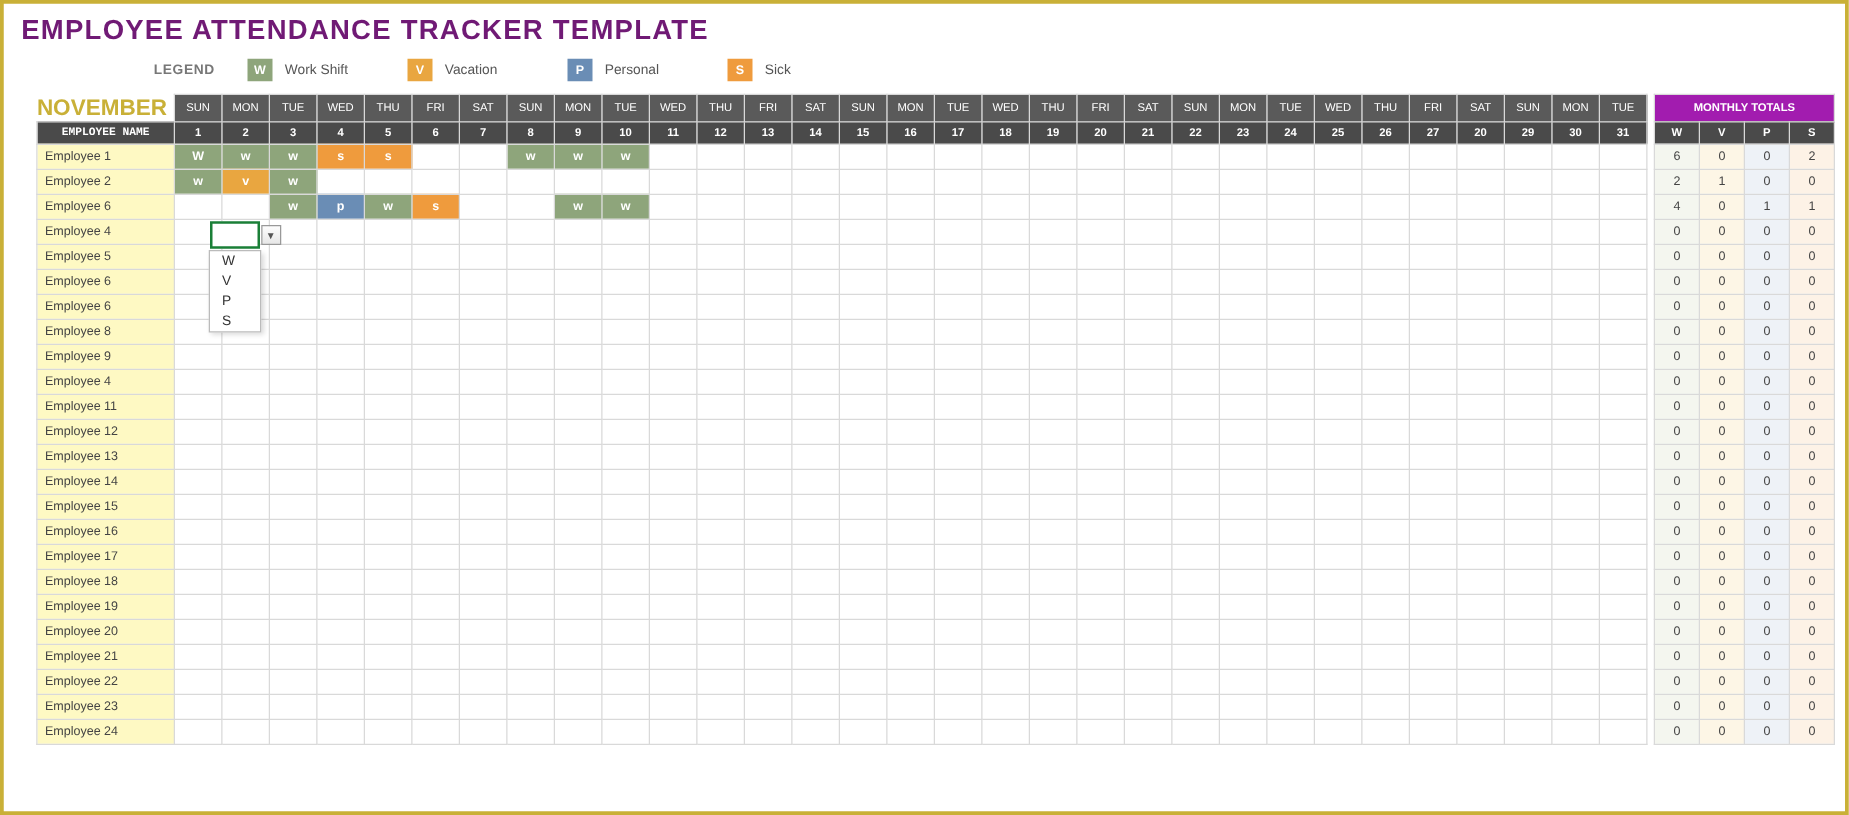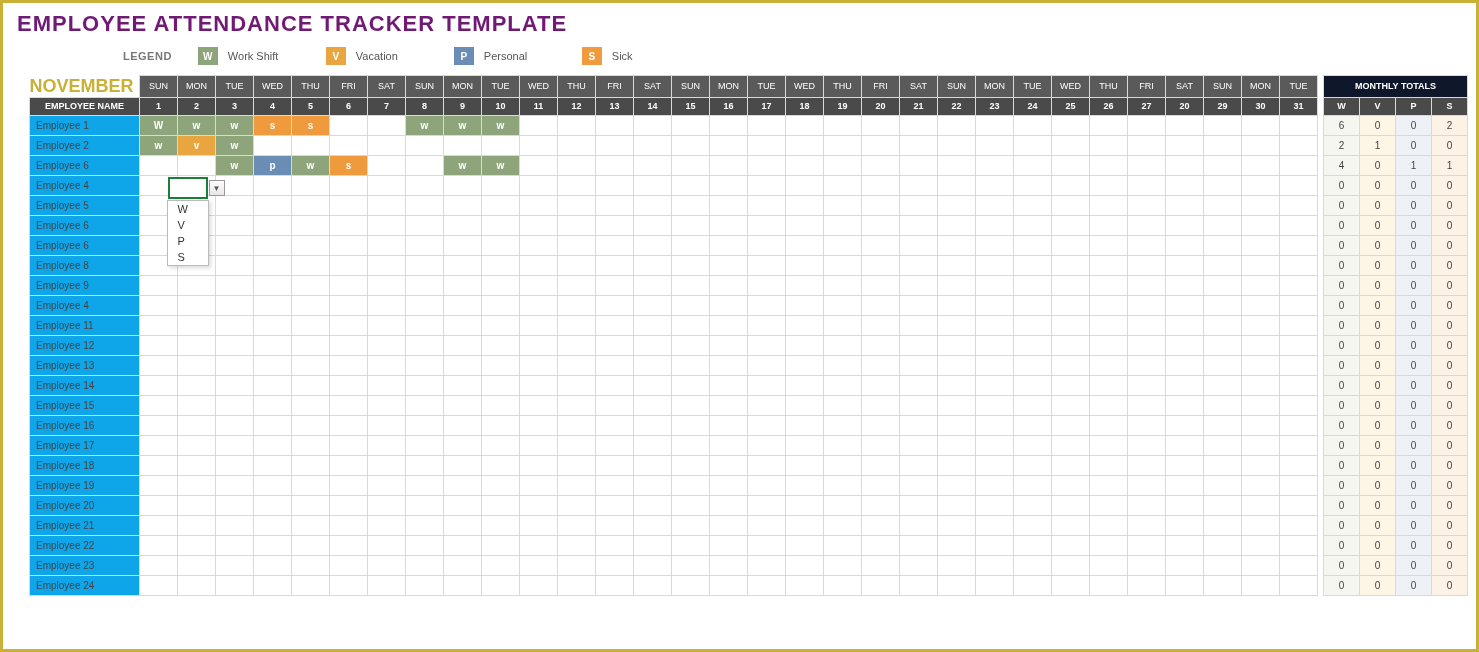--- a/index.html
+++ b/index.html
@@ -40,40 +40,40 @@
   .sw-p { background: #6a8db5; }
   .sw-s { background: #ef9b3d; }
 
   table { border-collapse: collapse; table-layout: fixed; }
   th, td { border: 1px solid #d9d9d9; padding: 0; text-align: center; }
 
   .hdr { background: #5a5a5a; color: #fff; font-size: 9px; font-weight: normal; height: 18px; }
   .hdr2 { background: #4a4a4a; color: #fff; font-size: 9px; font-weight: bold; height: 18px; }
   .emp-hdr { background: #4a4a4a; color: #fff; font-size: 9px; font-weight: bold; }
 
-  .emp-col { width: 110px; text-align: left; padding-left: 6px; font-size: 10px; color: #444; background:#0ea5e9;}
+  .emp-col { width: 110px; text-align: left; padding-left: 6px; font-size: 10px; color: #444; background:#fef9c3;}
   .day-col { width: 38px; }
   .tot-col { width: 36px; }
   .row { height: 20px; }
   .row.even td.tot-cell { background: #fff; }
   .row.odd td.tot-cell  { background: #fff; }
 
   td.cell { font-size: 10px; color: #fff; font-weight: bold; }
   td.cell.W { background: #8ea57b; }
   td.cell.V { background: #e9a640; }
   td.cell.P { background: #6a8db5; }
   td.cell.S { background: #ef9b3d; }
 
   td.tot-cell { font-size: 10px; color:#444; }
   .tot-W { background:#f4f6ef !important; }
   .tot-V { background:#fdf6e6 !important; }
   .tot-P { background:#eef2f7 !important; }
   .tot-S { background:#fdf2e6 !important; }
 
-  .totals-hdr { background:#0f172a; color:#fff; font-size:9px; font-weight:bold; }
+  .totals-hdr { background:#a21caf; color:#fff; font-size:9px; font-weight:bold; }
 
   .grid-wrap { display:flex; align-items:flex-start; padding-left:26px;}
   .spacer-col { width: 6px; border:none !important; }
 
   .active-cell {
     position: absolute;
     border: 2px solid #1a7f37;
     background: #fff;
     pointer-events: none;
     z-index: 10;
@@ -158,21 +158,21 @@
           <th class="hdr day-col">THU</th>
           <th class="hdr day-col">FRI</th>
           <th class="hdr day-col">SAT</th>
           <th class="hdr day-col">SUN</th>
           <th class="hdr day-col">MON</th>
           <th class="hdr day-col">TUE</th>
           <th class="spacer-col" style="border:none;background:transparent;"></th>
           <th class="totals-hdr" colspan="4">MONTHLY TOTALS</th>
         </tr>
         <tr>
-          <th class="emp-hdr" style="width:110px;">EMPLOYEE NAME</th>
+          <th class="emp-hdr" style="width:110px;font-family:Liberation Mono, monospace;">EMPLOYEE NAME</th>
           <th class="hdr2 day-col">1</th>
           <th class="hdr2 day-col">2</th>
           <th class="hdr2 day-col">3</th>
           <th class="hdr2 day-col">4</th>
           <th class="hdr2 day-col">5</th>
           <th class="hdr2 day-col">6</th>
           <th class="hdr2 day-col">7</th>
           <th class="hdr2 day-col">8</th>
           <th class="hdr2 day-col">9</th>
           <th class="hdr2 day-col">10</th>

